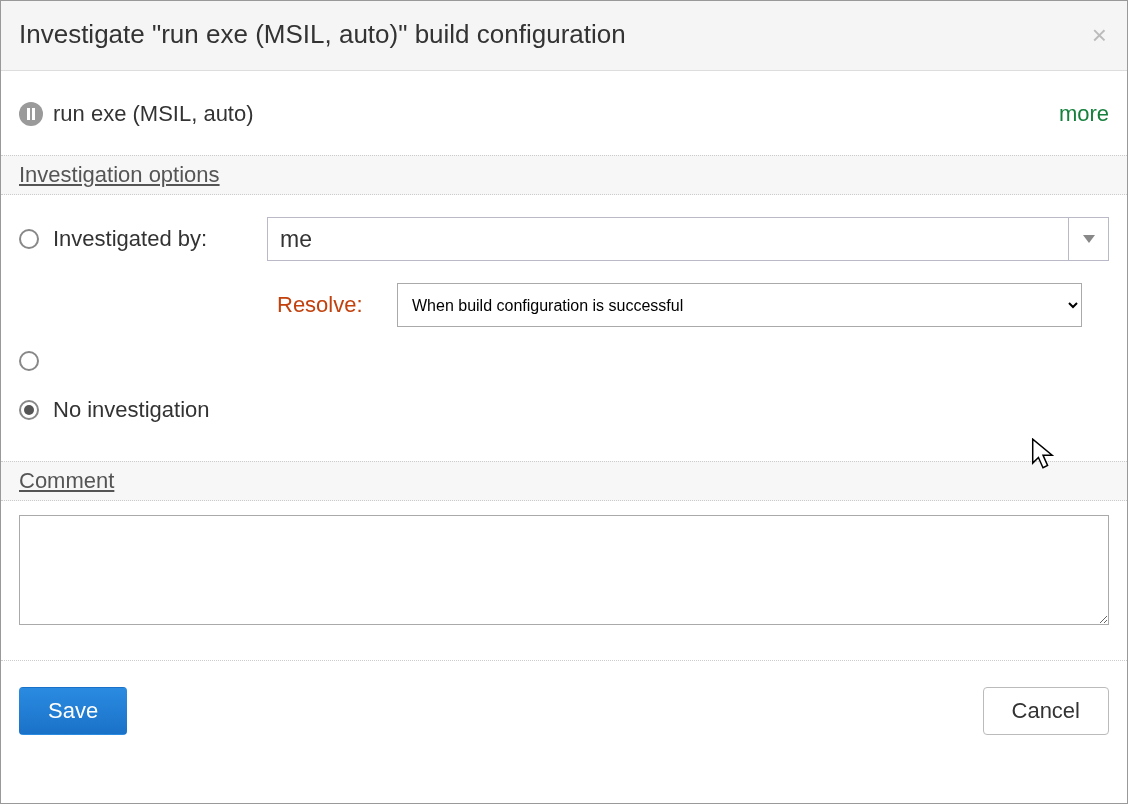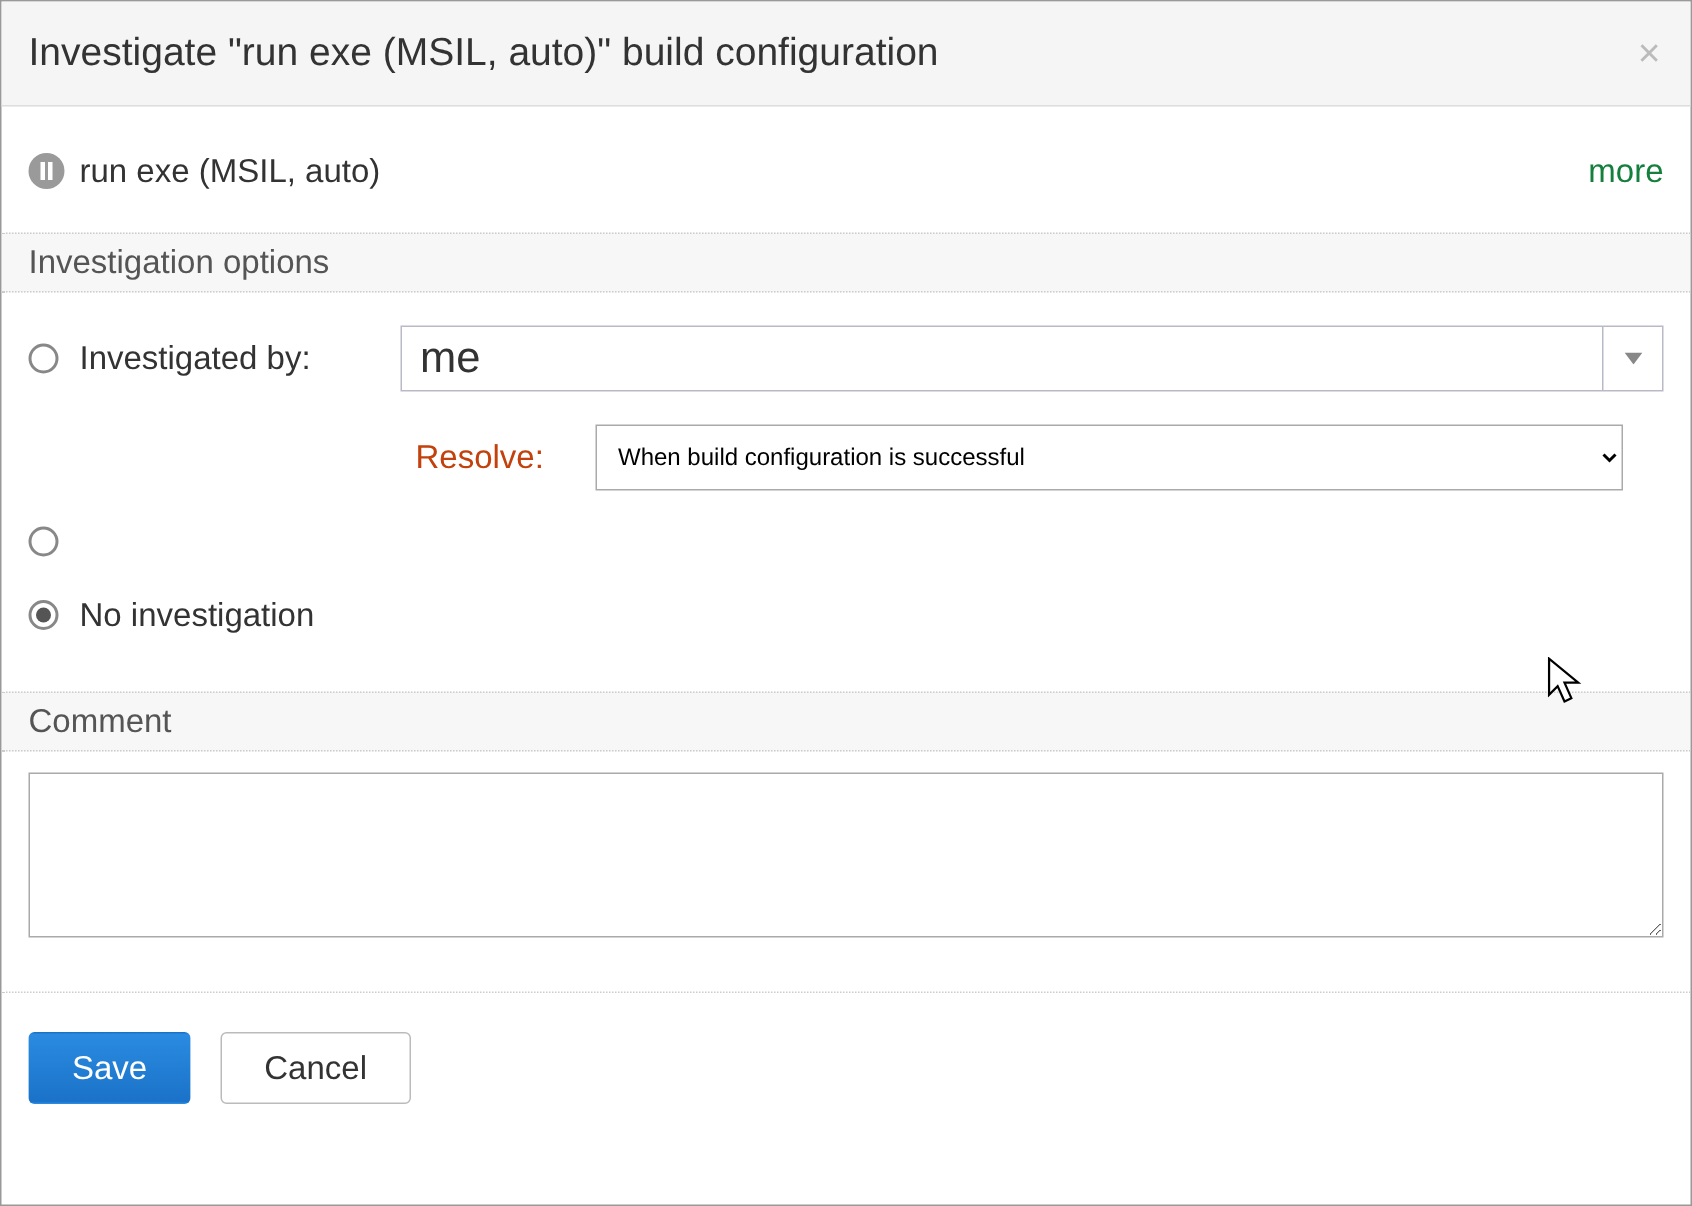--- a/index.html
+++ b/index.html
@@ -42,20 +42,21 @@
   .config-name { font-size:22px; color:#333; }
   .more-link { color:#15803d; font-size:22px; cursor:pointer; text-decoration:none; }
 
   .section-header {
     background:#f7f7f7;
     border-top: 1px dotted #ccc;
     border-bottom: 1px dotted #ccc;
     padding: 6px 18px;
     font-size:22px;
     color:#555;
+    text-decoration:underline;
   }
 
   .options { padding: 14px 18px 30px 18px; }
   .opt-row { display:flex; align-items:center; padding: 8px 0; gap: 14px; }
   .radio {
     appearance:none; -webkit-appearance:none;
     width:20px; height:20px; border:2px solid #888; border-radius:50%;
     position:relative; cursor:pointer; margin:0;
   }
   .radio:checked::after {
@@ -65,21 +66,21 @@
   .opt-label { font-size:22px; color:#333; min-width:200px; }
 
   .combo {
     flex:1;
     display:flex; align-items:center;
     border:1px solid #b9b9c8;
     height:44px;
     background:#fff;
   }
   .combo-text {
-    flex:1; padding: 0 12px; font-size:29px; color:#333;
+    flex:1; padding: 0 12px; font-size:23px; color:#333;
   }
   .combo-btn {
     width:40px; height:100%;
     border-left:1px solid #b9b9c8;
     display:flex; align-items:center; justify-content:center;
     cursor:pointer; background:#fff;
   }
   .combo-btn svg { fill:#888; }
 
   .resolve-row {
@@ -104,21 +105,21 @@
   textarea {
     width:100%; height:110px; resize:both;
     border:1px solid #aaa;
     font-size:18px; font-family:inherit;
     padding:8px;
   }
 
   .footer {
     border-top:1px dotted #ccc;
     padding: 26px 18px;
-    display:flex; gap:20px;
+    display:flex; gap:20px;justify-content:space-between;
   }
   .btn {
     font-size:22px;
     padding: 10px 28px;
     border-radius:4px;
     cursor:pointer;
     border:1px solid transparent;
   }
   .btn-primary {
     background:#1f7fd6;

